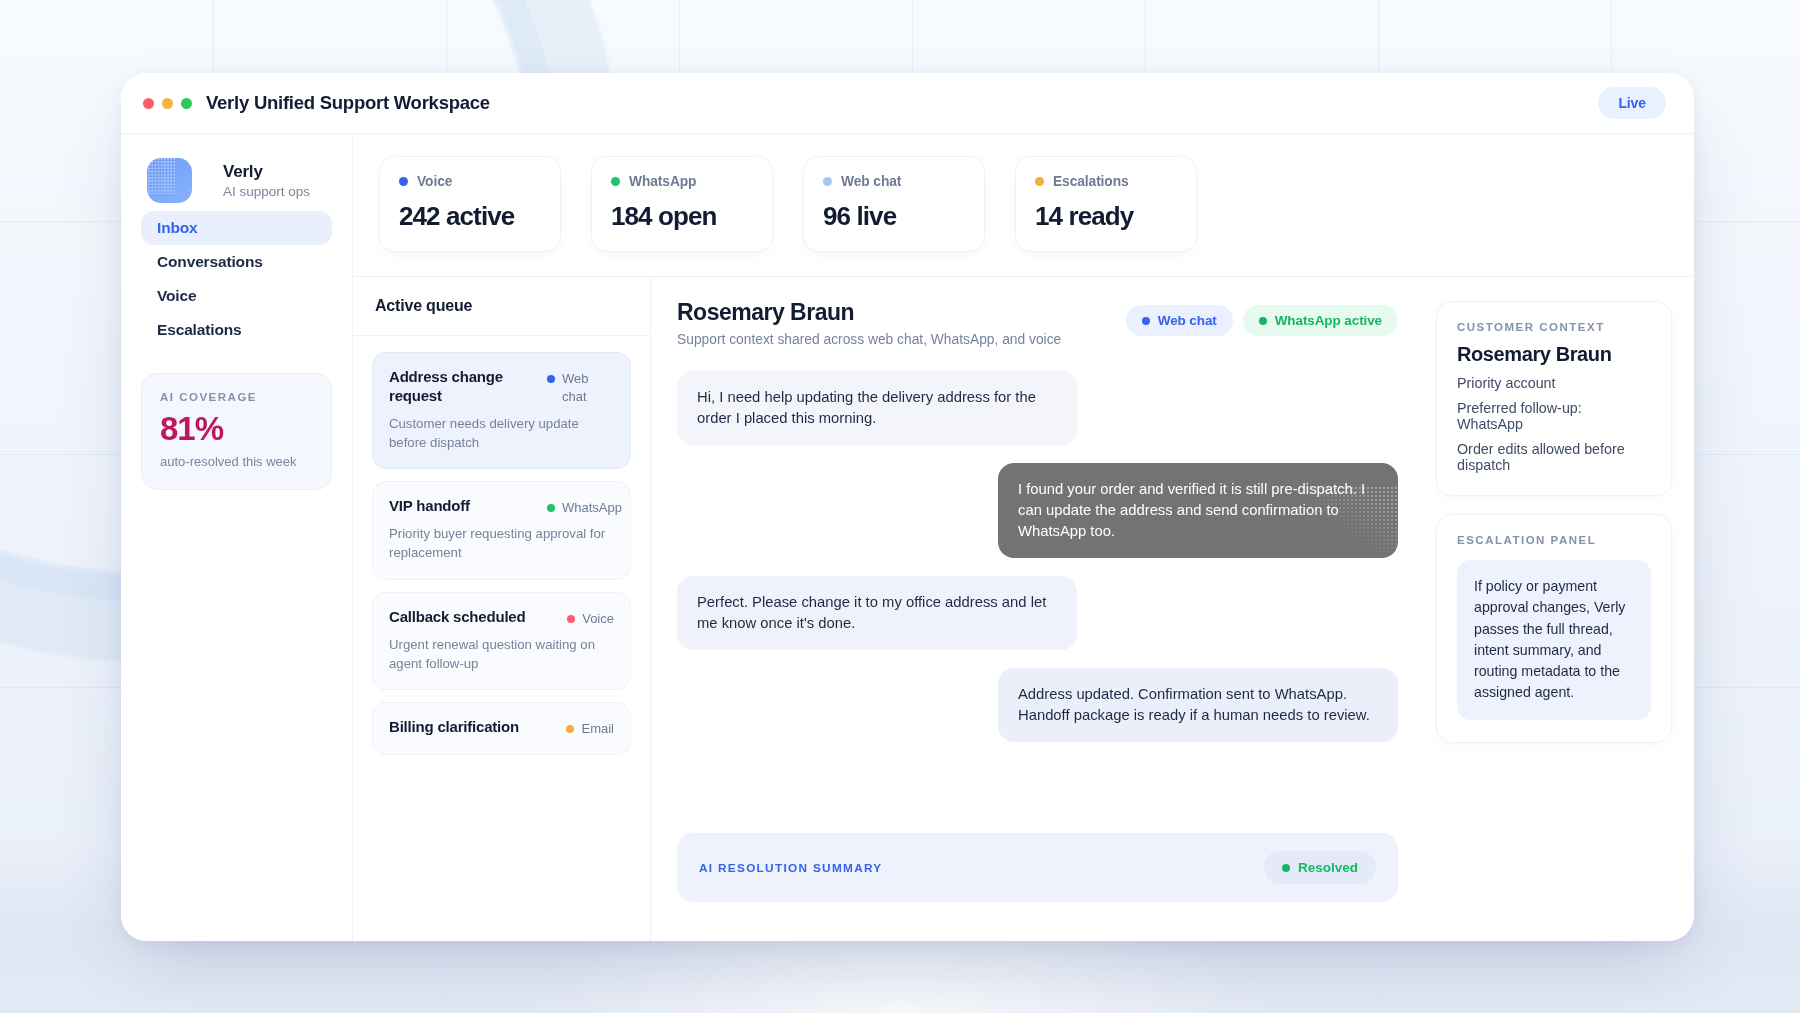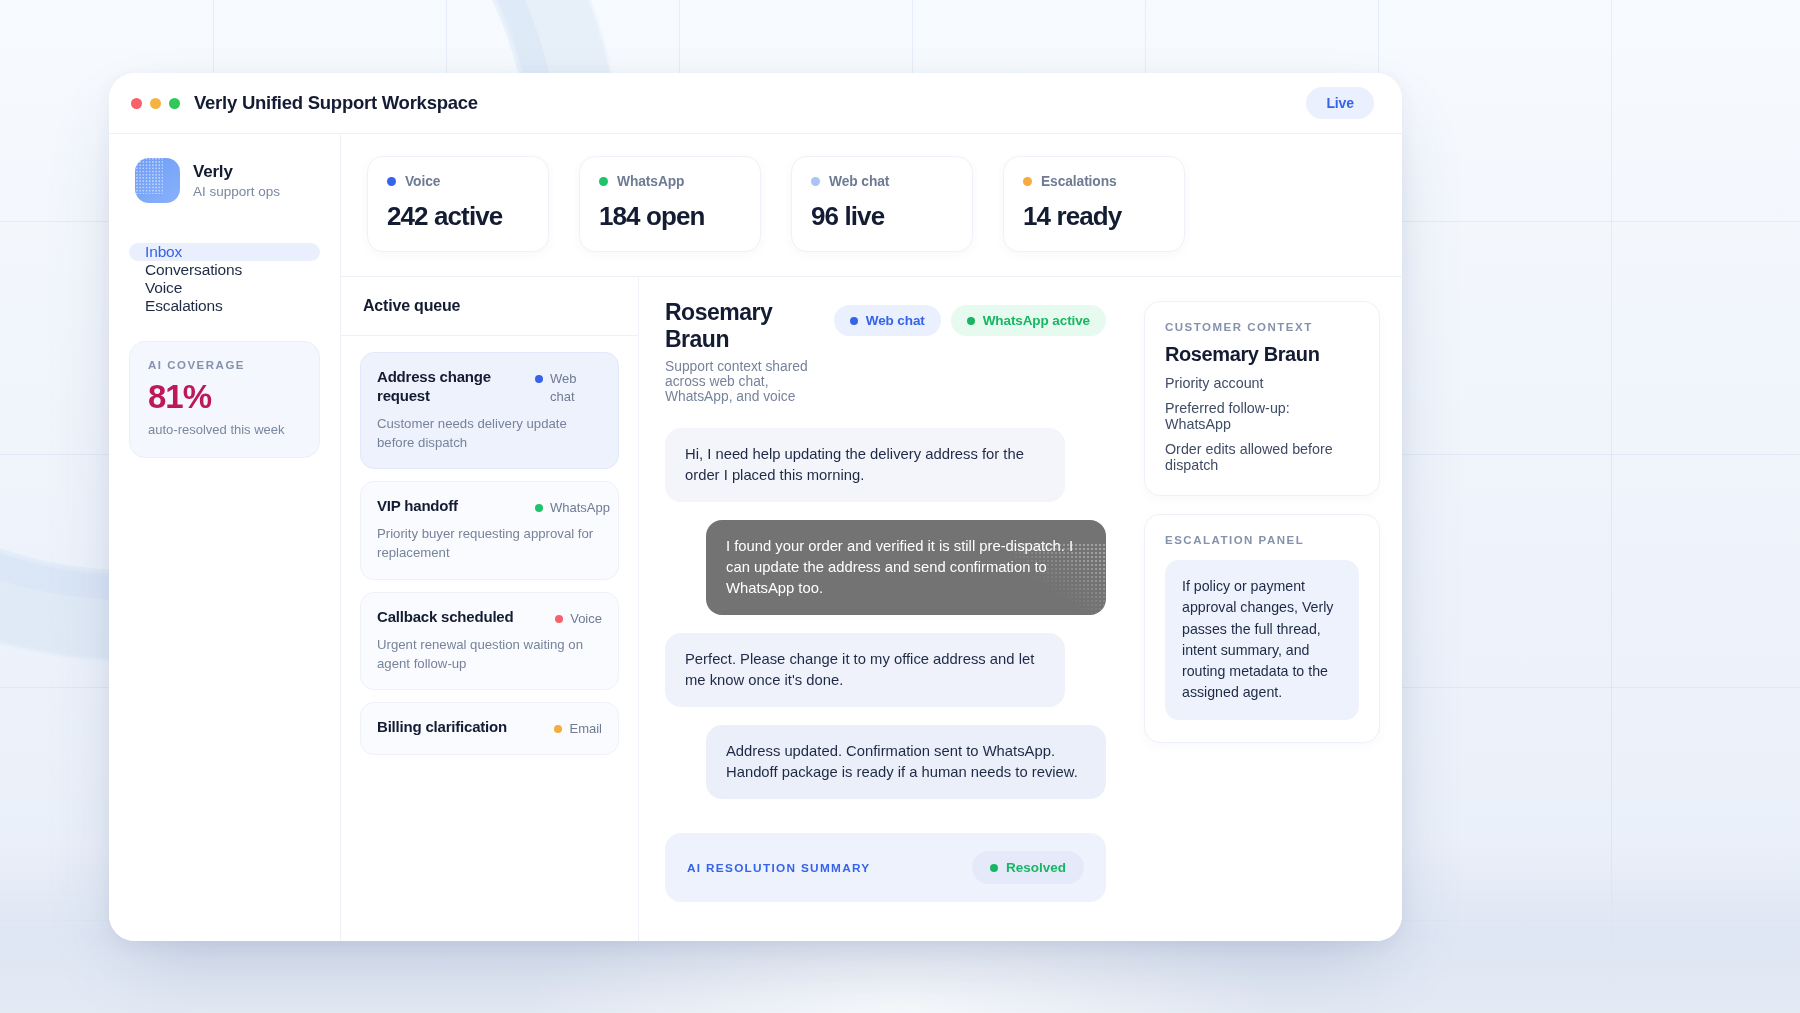--- a/index.html
+++ b/index.html
@@ -64,23 +64,23 @@
     transform: translateX(-50%);
     bottom: 0;
     width: 760px;
     height: 140px;
     background: radial-gradient(ellipse at 50% 100%, rgba(255,255,255,.75) 0%, rgba(255,255,255,0) 70%);
   }
 
   
   .window {
     position: absolute;
-    left: 109px;
+    left: 121px;
     top: 73px;
-    width: 1293px;
+    width: 1573px;
     height: 868px;
     background: #ffffff;
     border-radius: 26px;
     box-shadow: 0 34px 80px -18px rgba(44,70,120,.20),
                 0 4px 18px rgba(44,70,120,.06);
     overflow: hidden;
     display: flex;
     flex-direction: column;
   }
 
@@ -122,21 +122,21 @@
   
   .sidebar {
     width: 232px;
     flex: 0 0 232px;
     border-right: 1px solid #eef1f7;
     padding: 24px 20px 0 20px;
     background: #fff;
     display: flex;
     flex-direction: column;
   }
-  .brand { display: flex; align-items: center; gap: 13px; margin-bottom: 40px; padding-left: 6px; }
+  .brand { display: flex; align-items: center; gap: 31px; margin-bottom: 8px; padding-left: 6px; }
   .brand-logo {
     width: 45px; height: 45px;
     border-radius: 14px;
     background: linear-gradient(140deg, #6f9bf5 0%, #7aa6f8 45%, #89b2fb 100%);
     position: relative;
     overflow: hidden;
     flex: 0 0 45px;
   }
   .brand-logo::after {
     content: "";
@@ -146,23 +146,23 @@
     background-image: radial-gradient(circle, rgba(255,255,255,.65) 1px, transparent 1.2px);
     background-size: 3.2px 3.2px;
     opacity: .75;
   }
   .brand-name { font-size: 17px; font-weight: bold; color: #131c33; line-height: 1.2; letter-spacing: -.2px; }
   .brand-sub { font-size: 13.5px; color: #7b879e; margin-top: 2px; }
 
   .nav { display: flex; flex-direction: column; }
   .nav-item {
     font-size: 15.5px;
-    font-weight: normal;
+    font-weight: bold;
     color: #1e2a45;
-    padding: 0 16px;
+    padding: 8px 16px;
     border-radius: 13px;
     letter-spacing: -.15px;
     cursor: pointer;
   }
   .nav-item.active { background: #e9effd; color: #3563e9; }
 
   .coverage {
     margin-top: 26px;
     background: #f4f7fd;
     border: 1px solid #eaf0f9;

